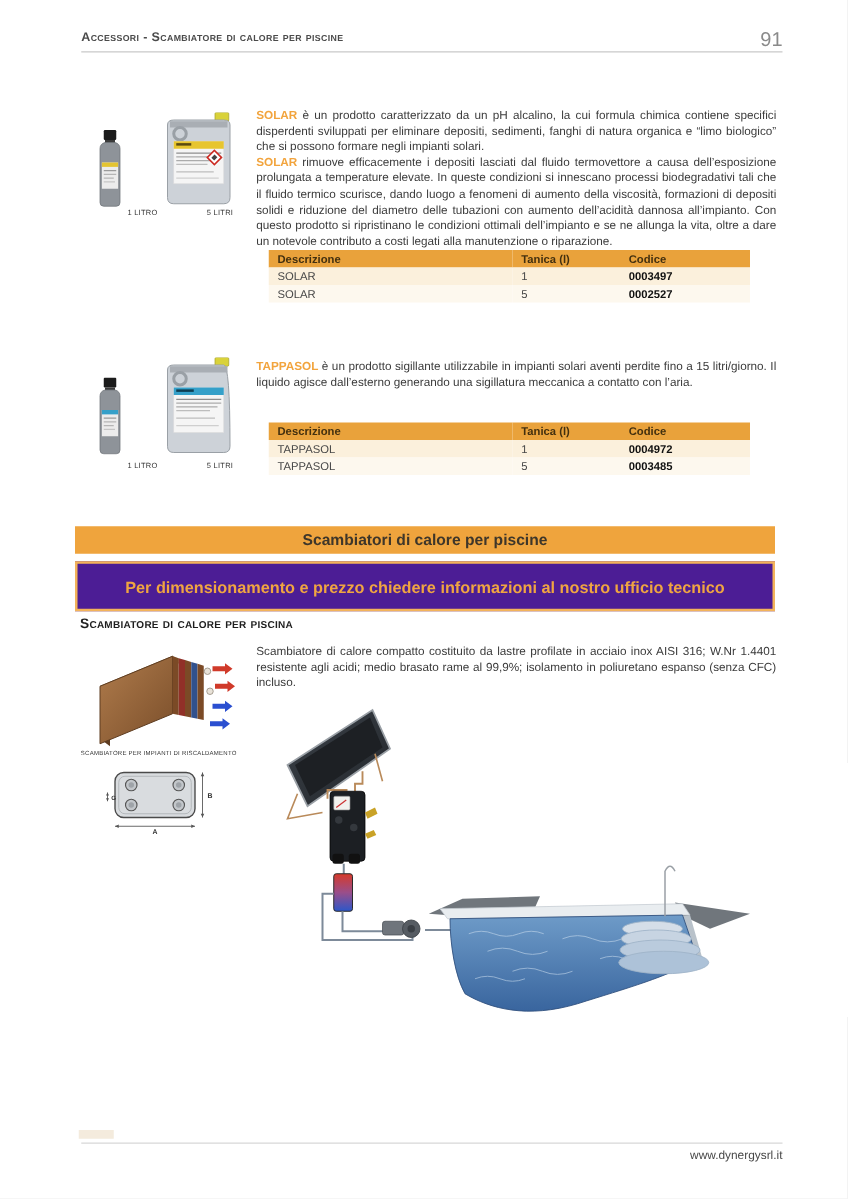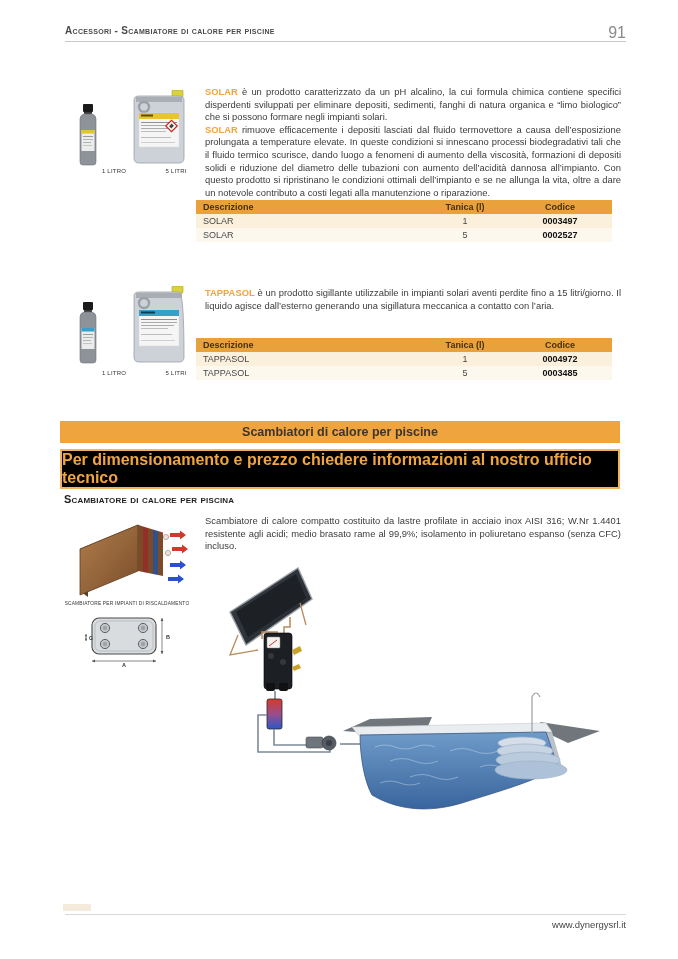--- a/index.html
+++ b/index.html
@@ -13,33 +13,33 @@
   
   .ptitle{position:absolute;left:64px;margin:0;color:#1e1e1e;white-space:nowrap;}
   .ptitle .big{font-size:15px;font-weight:bold;letter-spacing:.2px;}
   .ptitle .sub{font-size:10.5px;font-weight:bold;font-variant:small-caps;letter-spacing:.2px;}
 
   .body-col{position:absolute;left:205px;width:416px;}
   .body-text{margin:0;font-size:9.4px;line-height:1.34;text-align:justify;color:#3b3b3b;}
   .lead{color:#F2A43D;font-weight:bold;}
 
   
-  .ptable{position:absolute;left:196px;width:416px;border-collapse:collapse;font-size:9px;border-radius:11px;}
+  .ptable{position:absolute;left:215px;width:385px;border-collapse:collapse;font-size:9px;border-radius:11px;}
   .ptable th{background:#E9A23B;color:#43300F;font-weight:bold;padding:2px 7px;height:10px;text-align:left;}
-  .ptable th.c,.ptable td.c{text-align:center;}
+  .ptable th.c,.ptable td.c{text-align:left;}
   .ptable td{padding:2px 7px;height:10px;color:#474747;}
   .ptable tr.odd td{background:#FBF0DC;}
   .ptable tr.even td{background:#FDF8EE;}
   .ptable td.code{font-weight:bold;color:#111;}
 
   .caption{position:absolute;font-size:6px;color:#333;text-align:center;letter-spacing:.2px;}
 
   
   .banner-solid{position:absolute;left:60px;right:58px;height:22px;background:#EFA43D;display:flex;align-items:center;justify-content:center;font-size:12.5px;font-weight:bold;color:#3E362A;}
-  .banner-outline{position:absolute;left:60px;right:58px;height:36px;border:2px solid #F3B35B;display:flex;align-items:center;justify-content:center;font-size:16px;font-weight:bold;color:#F0A541;background:#000000;}
+  .banner-outline{position:absolute;left:60px;right:58px;height:36px;border:2px solid #F3B35B;display:flex;align-items:center;justify-content:center;font-size:13px;font-weight:bold;color:#F0A541;background:#4c1d95;}
 
   .sec-heading{position:absolute;left:64px;margin:0;font-size:11px;font-weight:bold;font-variant:small-caps;color:#1e1e1e;letter-spacing:.2px;}
 
   .fig{position:absolute;}
   .footer-rule{position:absolute;left:65px;right:52px;top:914px;height:1px;background:#d8d8d8;}
   .footer-mark{position:absolute;left:63px;top:904px;width:28px;height:7px;background:#F4EBDD;}
   .website{position:absolute;right:52px;top:919px;font-size:9.5px;color:#474747;text-decoration:none;}
 </style>
 </head>
 <body>

